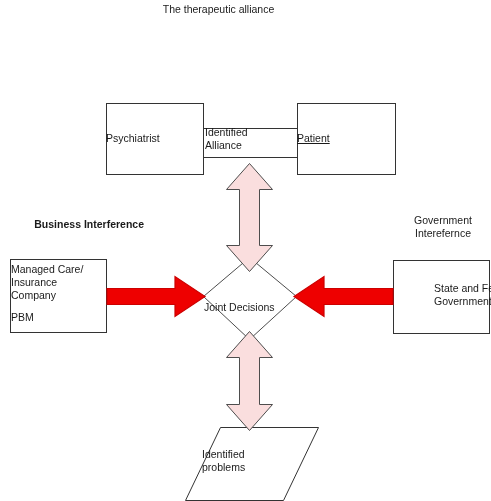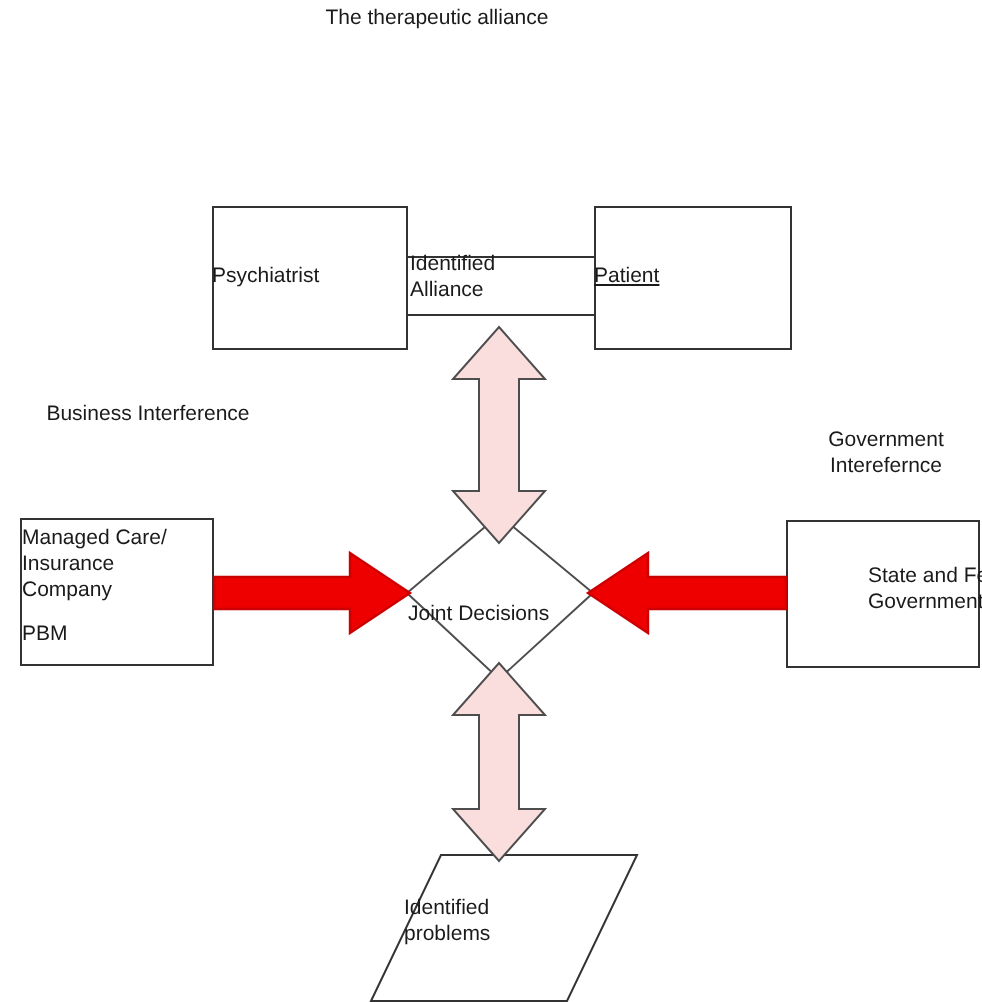--- a/index.html
+++ b/index.html
@@ -77,23 +77,24 @@
     width: 96px;
     margin-left: 40px;
   }
   #label-identified-problems {
     left: 202px;
     top: 448px;
     width: 98px;
   }
   #label-business-interference {
     left: 4px;
-    top: 201px;
+    top: 218px;
     width: 140px;
-    text-align: center;
+    text-align: right;
+    font-weight: bold;
   }
   #label-government-interference {
     left: 395px;
     top: 214px;
     width: 96px;
     text-align: center;
   }
 </style>
 </head>
 <body>

